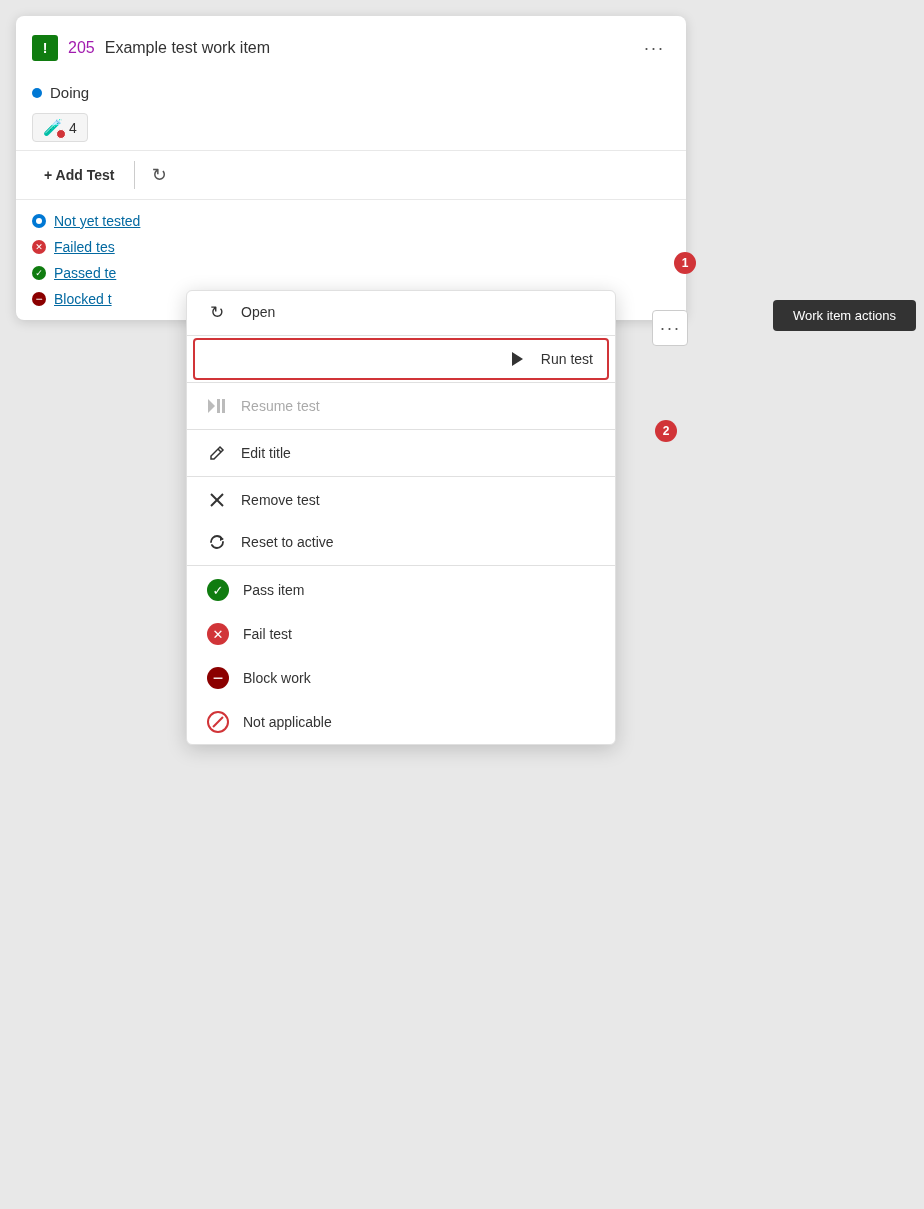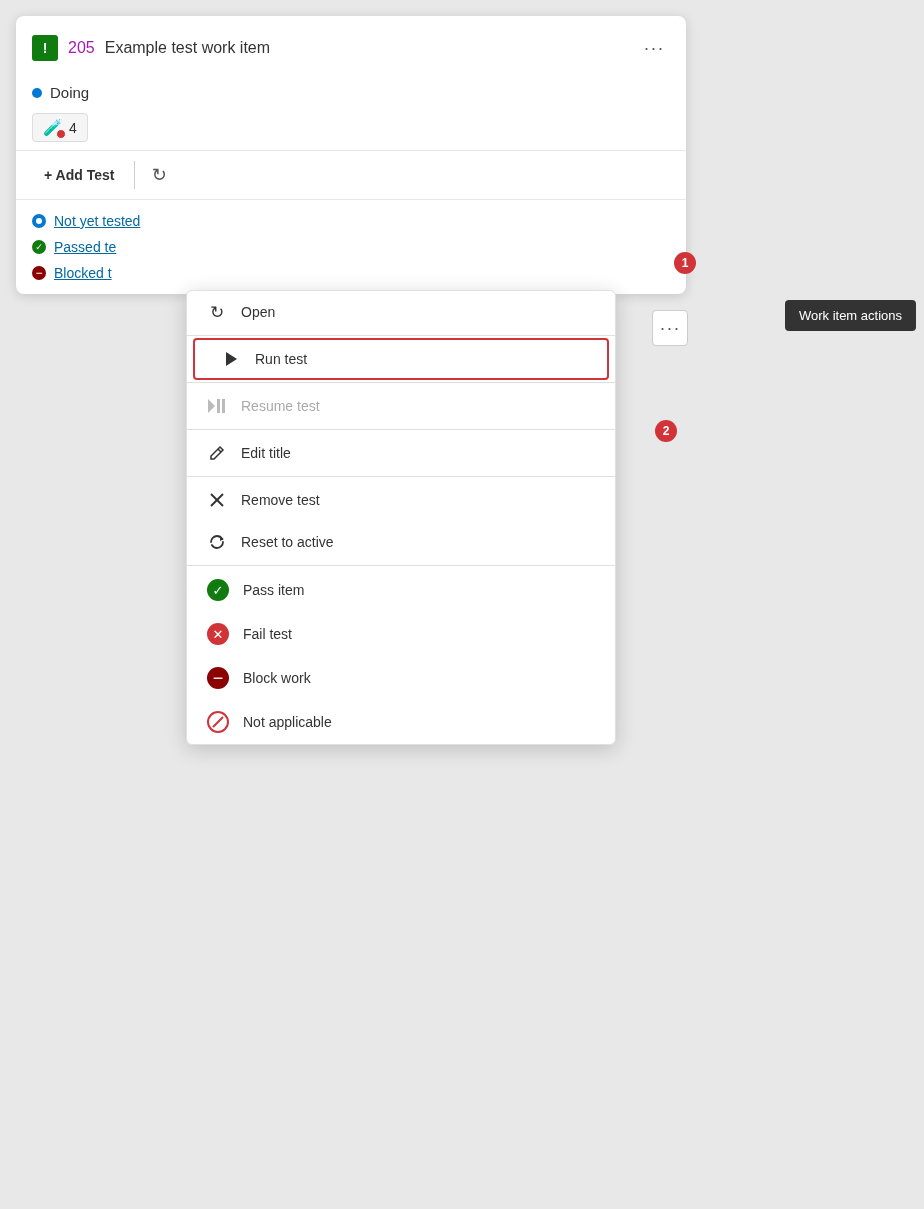--- a/index.html
+++ b/index.html
@@ -277,21 +277,22 @@
 
     .menu-item.disabled {
       color: #aaa;
       cursor: default;
     }
 
     .menu-item.highlighted {
       border: 2px solid #d13438;
       margin: 2px 6px;
       border-radius: 4px;
-      padding: 9px 26px;
+      padding: 9px 14px;
+      justify-content: flex-end;
     }
 
     .menu-separator {
       height: 1px;
       background: #e0e0e0;
       margin: 2px 0;
     }
 
     .menu-icon {
       width: 20px;
@@ -360,21 +361,21 @@
       letter-spacing: 1px;
     }
 
     
     .tooltip {
       position: absolute;
       right: -10px;
       top: 300px;
       background: #333;
       color: white;
-      padding: 8px 14px;
+      padding: 8px 20px;
       border-radius: 4px;
       font-size: 13px;
       white-space: nowrap;
       z-index: 300;
     }
 
     
     .callout-badge {
       position: absolute;
       width: 22px;
@@ -449,20 +450,24 @@
       <span style="font-size:18px;">↻</span>
     </button>
   </div>
 
   <div class="test-list">
     <div class="test-item">
       <div class="status-icon blue"></div>
       <span class="test-item-text">Not yet tested</span>
     </div>
     <div class="test-item">
+      <div class="status-icon red"></div>
+      <span class="test-item-text">Failed tes</span>
+    </div>
+    <div class="test-item">
       <div class="status-icon green"></div>
       <span class="test-item-text">Passed te</span>
     </div>
     <div class="test-item">
       <div class="status-icon dark-red"></div>
       <span class="test-item-text">Blocked t</span>
     </div>
   </div>
 </div>
 

